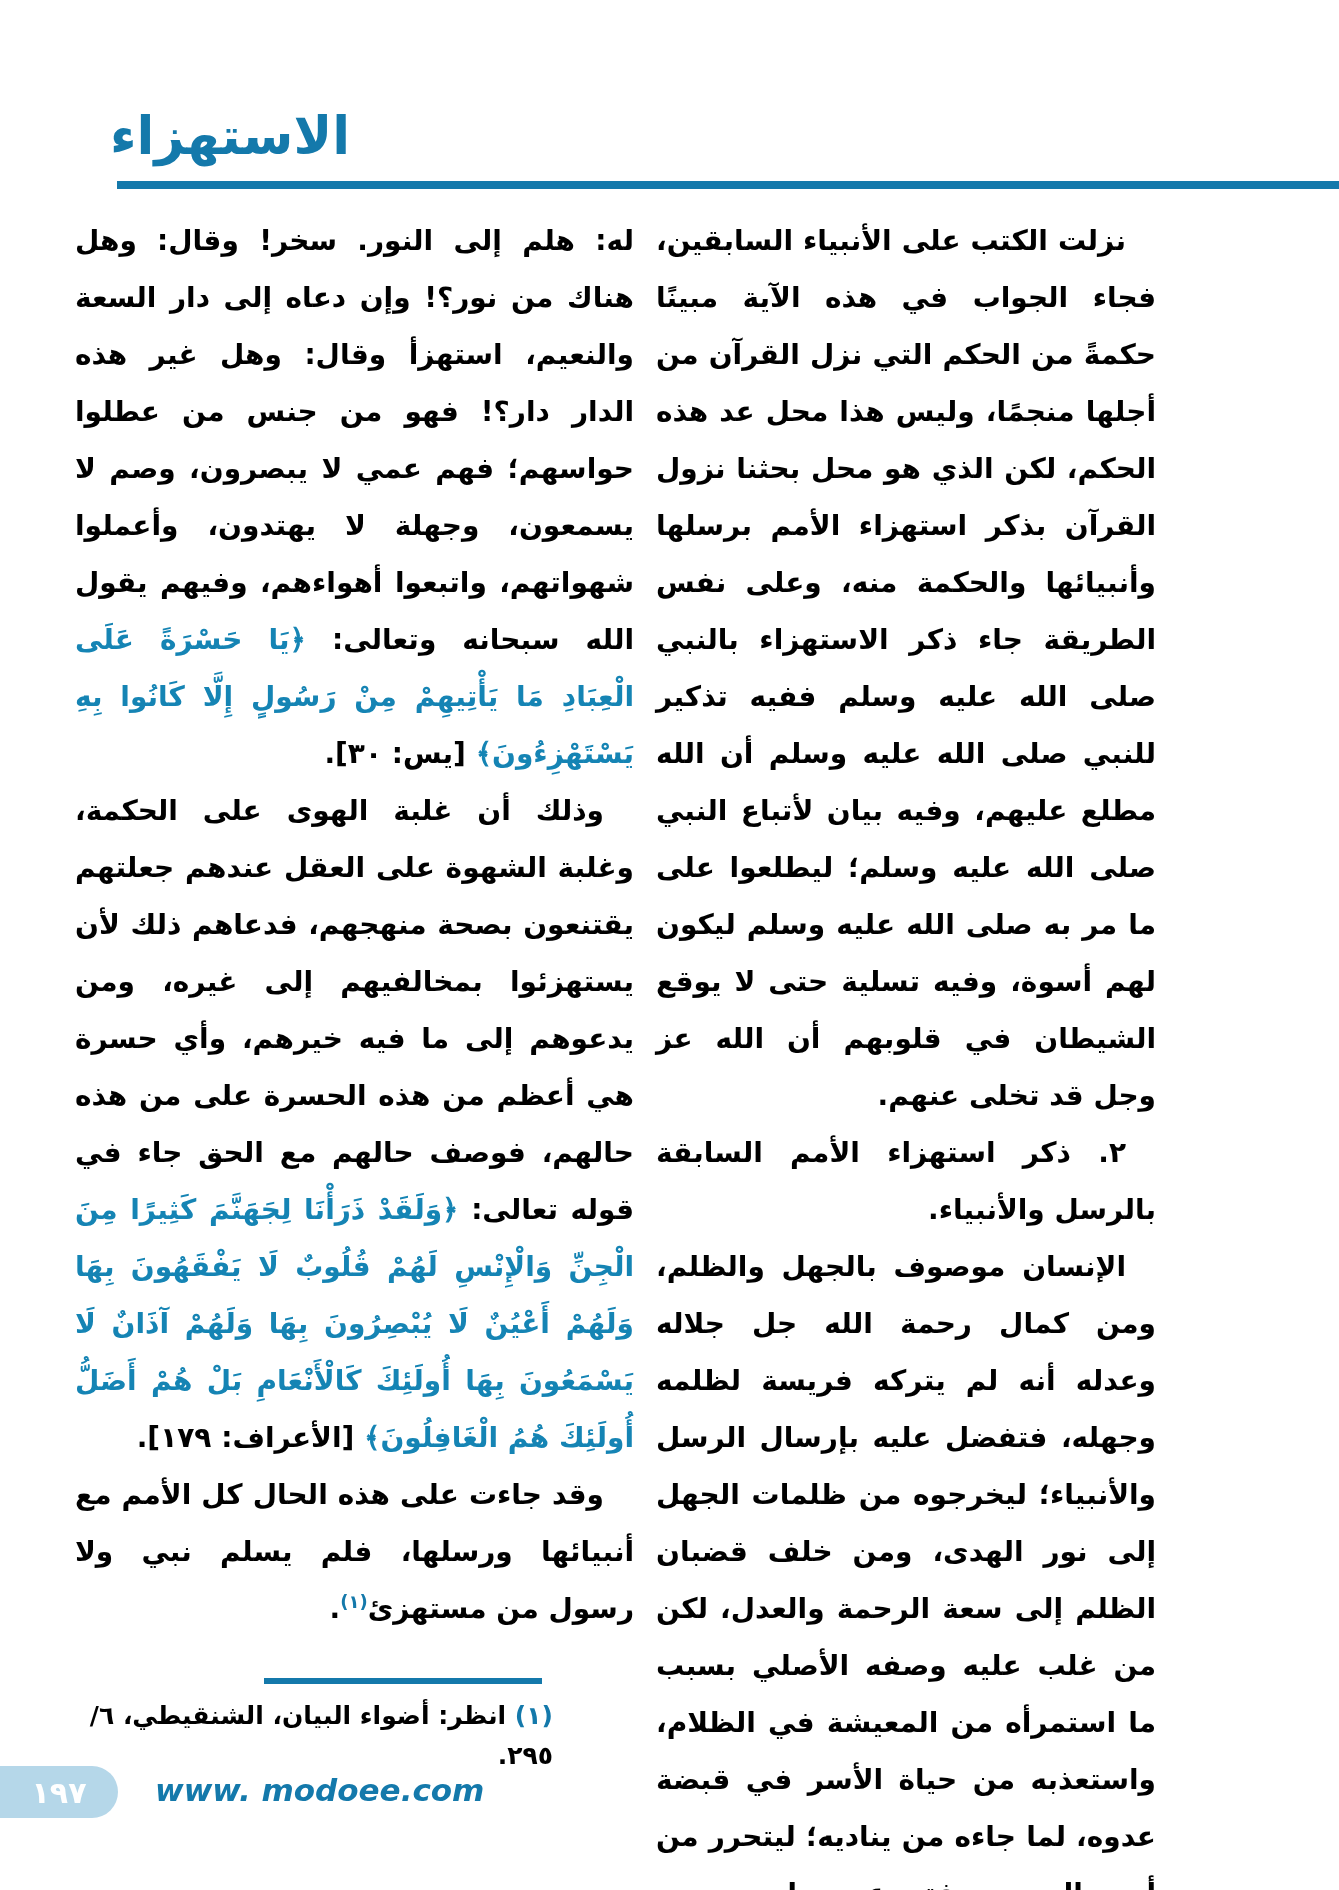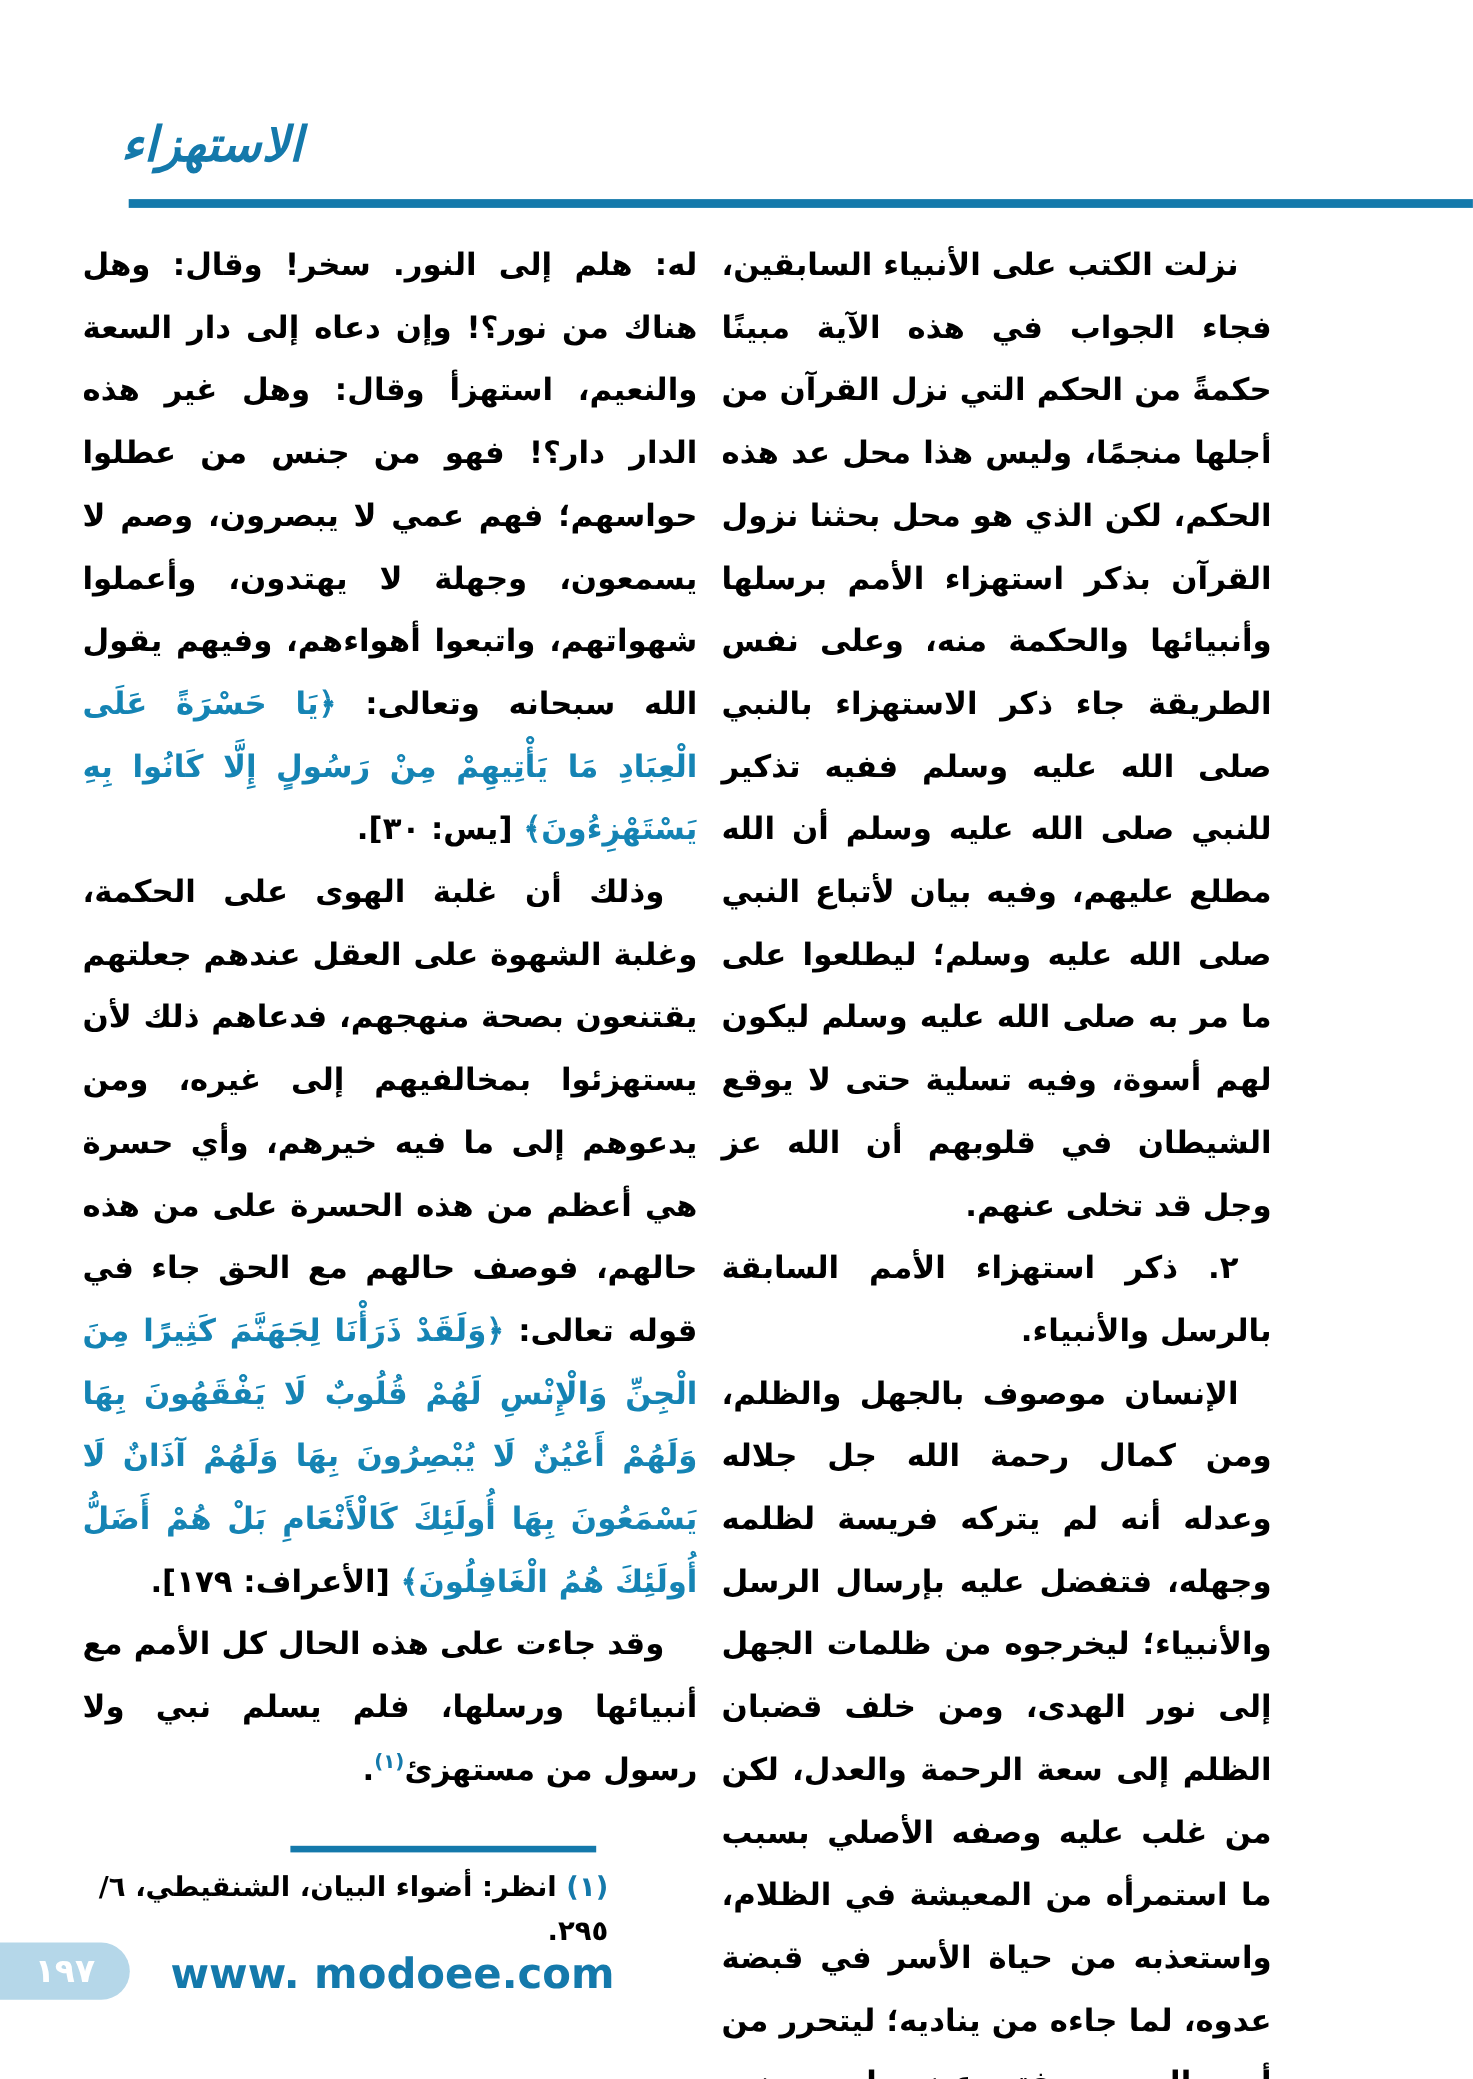--- a/index.html
+++ b/index.html
@@ -11,22 +11,22 @@
   html,body{margin:0;padding:0;background:#ffffff;}
   body{
     width:1339px;height:1890px;position:relative;overflow:hidden;
     font-family:"DejaVu Sans",sans-serif;color:#000;
   }
   .page{position:absolute;inset:0;background:#fff;direction:rtl;}
 
   
   .callig{
     position:absolute;left:110px;top:106px;
-    font-size:44px;font-weight:bold;color:var(--accent);
-    letter-spacing:-1px;white-space:nowrap;font-style:italic;
+    font-size:52px;font-weight:bold;color:var(--accent);
+    letter-spacing:-1px;white-space:nowrap;
   }
   .header-rule{
     position:absolute;top:181px;left:117px;right:0;height:8px;
     background:var(--accent);
   }
 
   
   .columns{
     position:absolute;top:212px;right:183px;left:75px;
     display:flex;gap:22px;align-items:flex-start;direction:rtl;
@@ -54,22 +54,22 @@
   
   .page-pill{
     position:absolute;left:0;top:1766px;width:118px;height:52px;
     background:var(--pill-bg);color:var(--pill-text);
     border-radius:0 34px 34px 0;
     display:flex;align-items:center;justify-content:center;
     font-size:30px;font-weight:bold;direction:rtl;
   }
   .site-url{
     position:absolute;left:155px;top:1772px;
-    font-size:38px;font-weight:bold;color:var(--accent);
-    direction:ltr;white-space:nowrap;
+    font-size:31px;font-weight:bold;color:var(--accent);
+    direction:ltr;white-space:nowrap;font-style:italic;
   }
 </style>
 </head>
 <body>
 
 <div class="page">
 
   <div class="callig">الاستهزاء</div>
 
   <div class="header-rule"></div>

